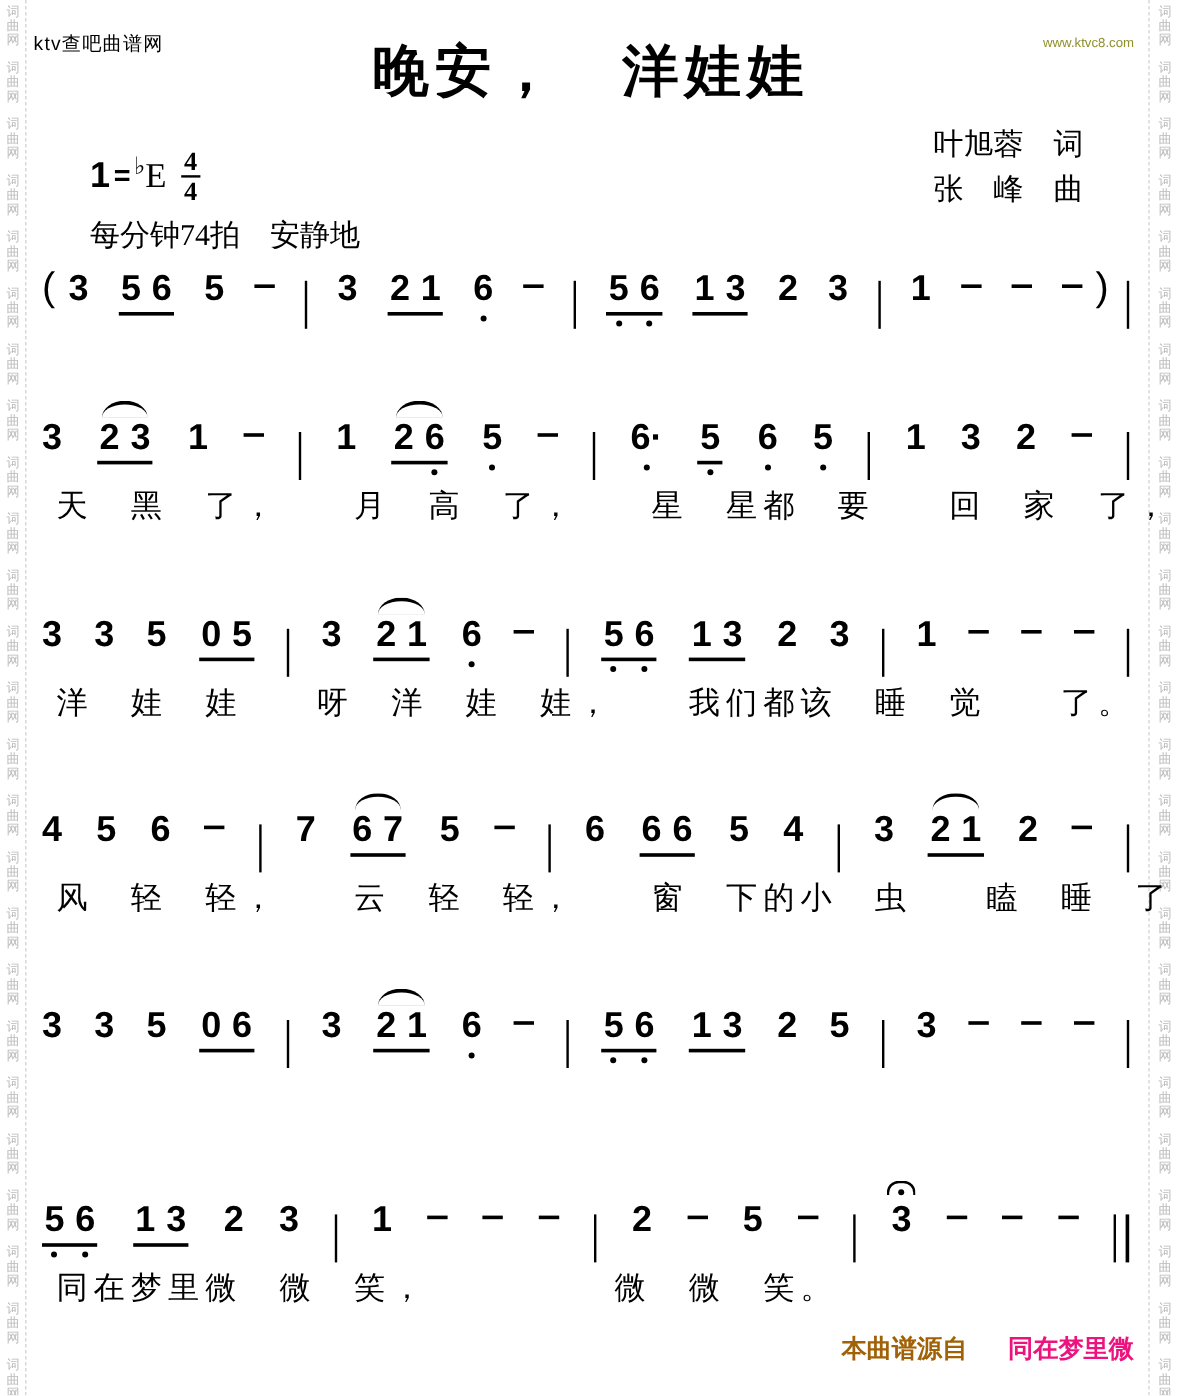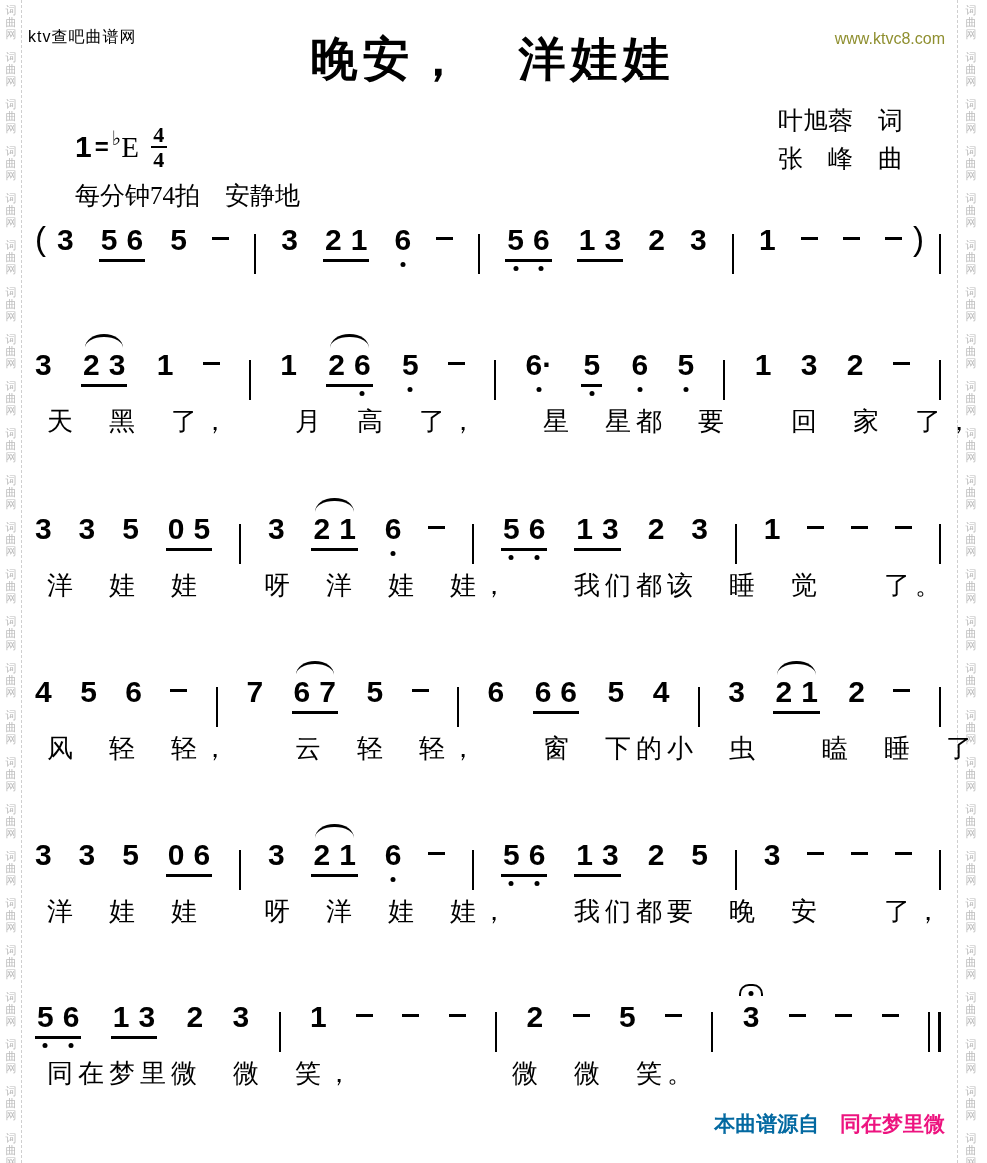--- a/index.html
+++ b/index.html
@@ -12,21 +12,21 @@
   .side-col.right{left:962px;}
   .side-col span{display:block;font-size:11px;line-height:12px;color:#bcbcbc;
                  font-family:"Liberation Serif",serif;}
   .side-col .ggap{height:11px;}
   .vline{position:absolute;top:0;bottom:0;width:0;border-left:1px dashed #cfcfcf;}
   .vline.left{left:21px;}
   .vline.right{left:957px;}
 
   .site-link{position:absolute;left:28px;top:27px;font-size:16px;color:#000000;
              letter-spacing:1px;text-decoration:none;cursor:pointer;}
-  .site-url{position:absolute;right:42px;top:30px;font-size:16px;color:#8f8f2f;cursor:pointer;}
+  .site-url{position:absolute;right:42px;top:30px;font-size:11px;color:#8f8f2f;cursor:pointer;}
 
   .title{position:absolute;left:90px;right:92px;top:28px;text-align:center;
          font-size:47px;font-weight:bold;letter-spacing:5px;
          font-family:"Liberation Serif",serif;}
 
   .credits{position:absolute;right:84px;top:102px;font-size:25px;line-height:38px;
            font-family:"Liberation Serif",serif;}
 
   .keysig{position:absolute;left:75px;top:124px;display:flex;align-items:center;}
   .keysig .one{font-weight:bold;font-size:30px;}
@@ -62,21 +62,21 @@
   .dbar{position:relative;top:8px;width:8px;height:40px;border-left:2px solid #000;
         border-right:3px solid #000;align-self:flex-end;}
   .paren{font-size:33px;line-height:34px;font-weight:400;}
   .paren.lp{margin-right:-14px;}
   .paren.rp{margin-left:-14px;margin-right:-10px;}
 
   .lyrics-row{margin-top:12px;padding-left:12px;font-size:26px;letter-spacing:5px;
               font-family:"Liberation Serif",serif;white-space:pre;}
 
   .footer{position:absolute;right:42px;top:1110px;font-size:21px;font-weight:bold;}
-  .footer .src{color:#0369a1;margin-right:15px;}
+  .footer .src{color:#a16207;margin-right:28px;}
   .footer .site{color:#ed137f;cursor:pointer;}
 </style>
 </head>
 <body>
 
 <div class="page">
 
   <div class="side-col left">
       <span>词</span>
       <span>曲</span>
@@ -476,21 +476,20 @@
         </span>
         <span class="nt">2</span>
         <span class="nt">5</span>
         <span class="barln"></span>
         <span class="nt">3</span>
         <span class="dash"></span>
         <span class="dash"></span>
         <span class="dash"></span>
         <span class="barln"></span>
       </div>
-    <div class="lyrics-row">洋　娃　娃　　呀　洋　娃　娃，　　我们都要　晚　安　　了，</div>
   </div>
   <div class="music-line ml6">
     <div class="notes-row">
         <span class="grp ul">
           <span class="nt low">5</span>
           <span class="nt low">6</span>
         </span>
         <span class="grp ul">
           <span class="nt">1</span>
           <span class="nt">3</span>

